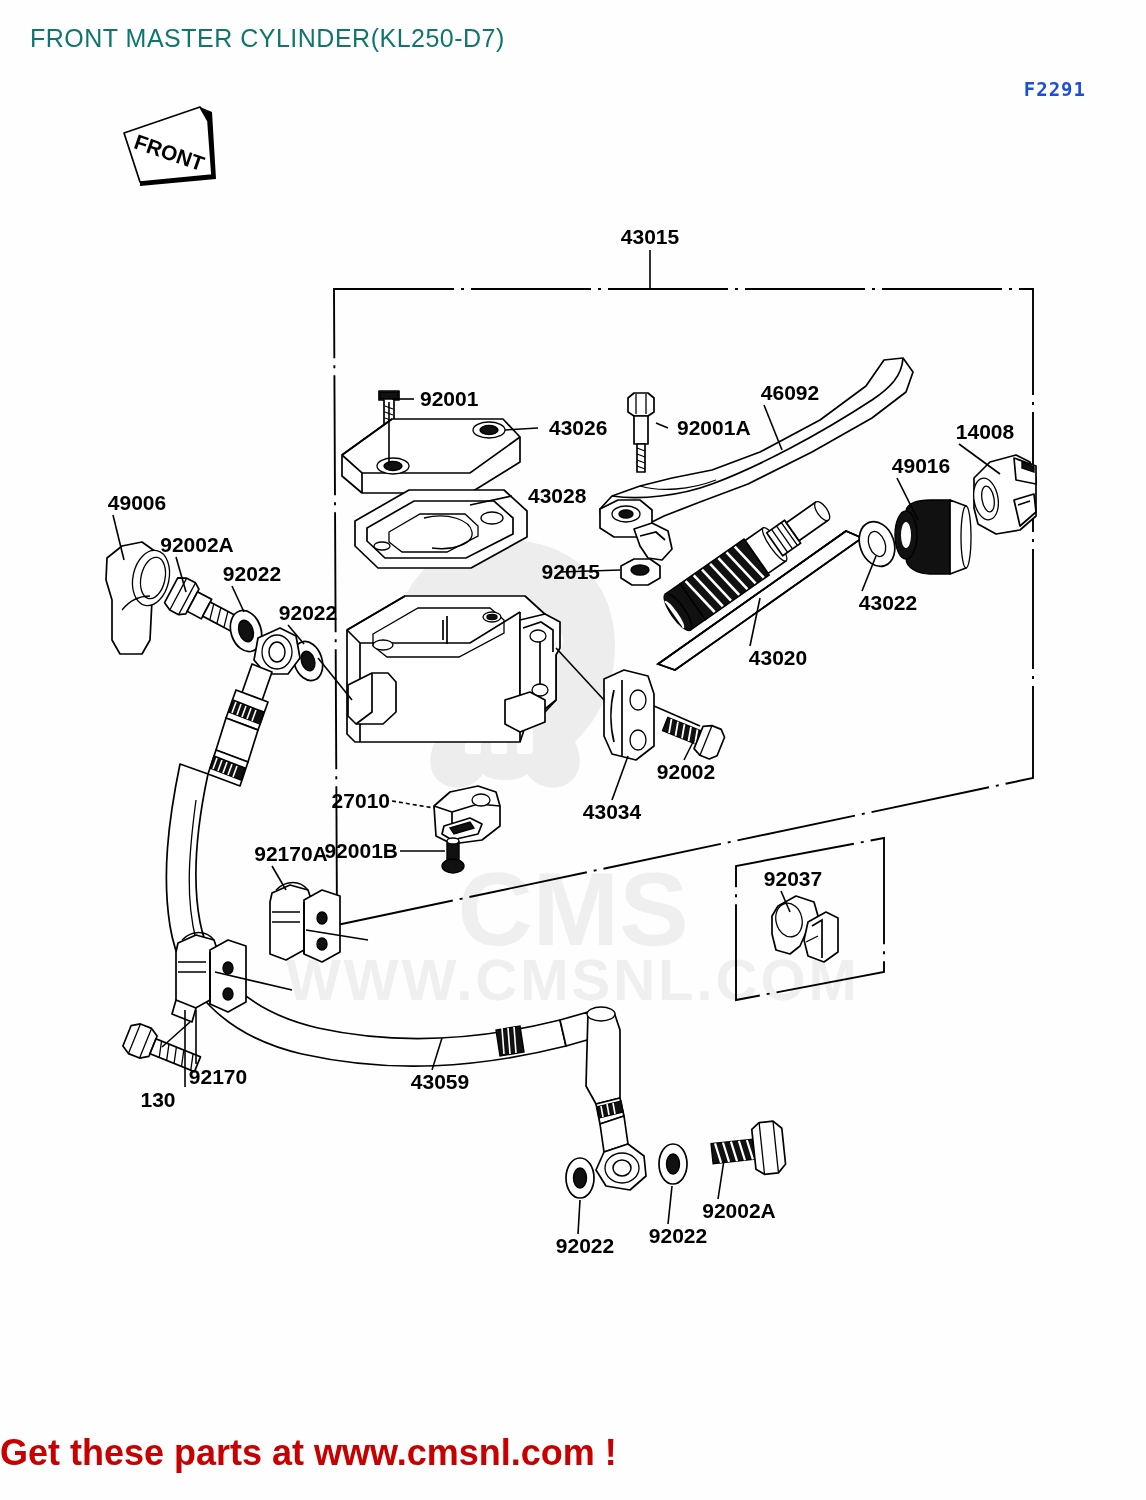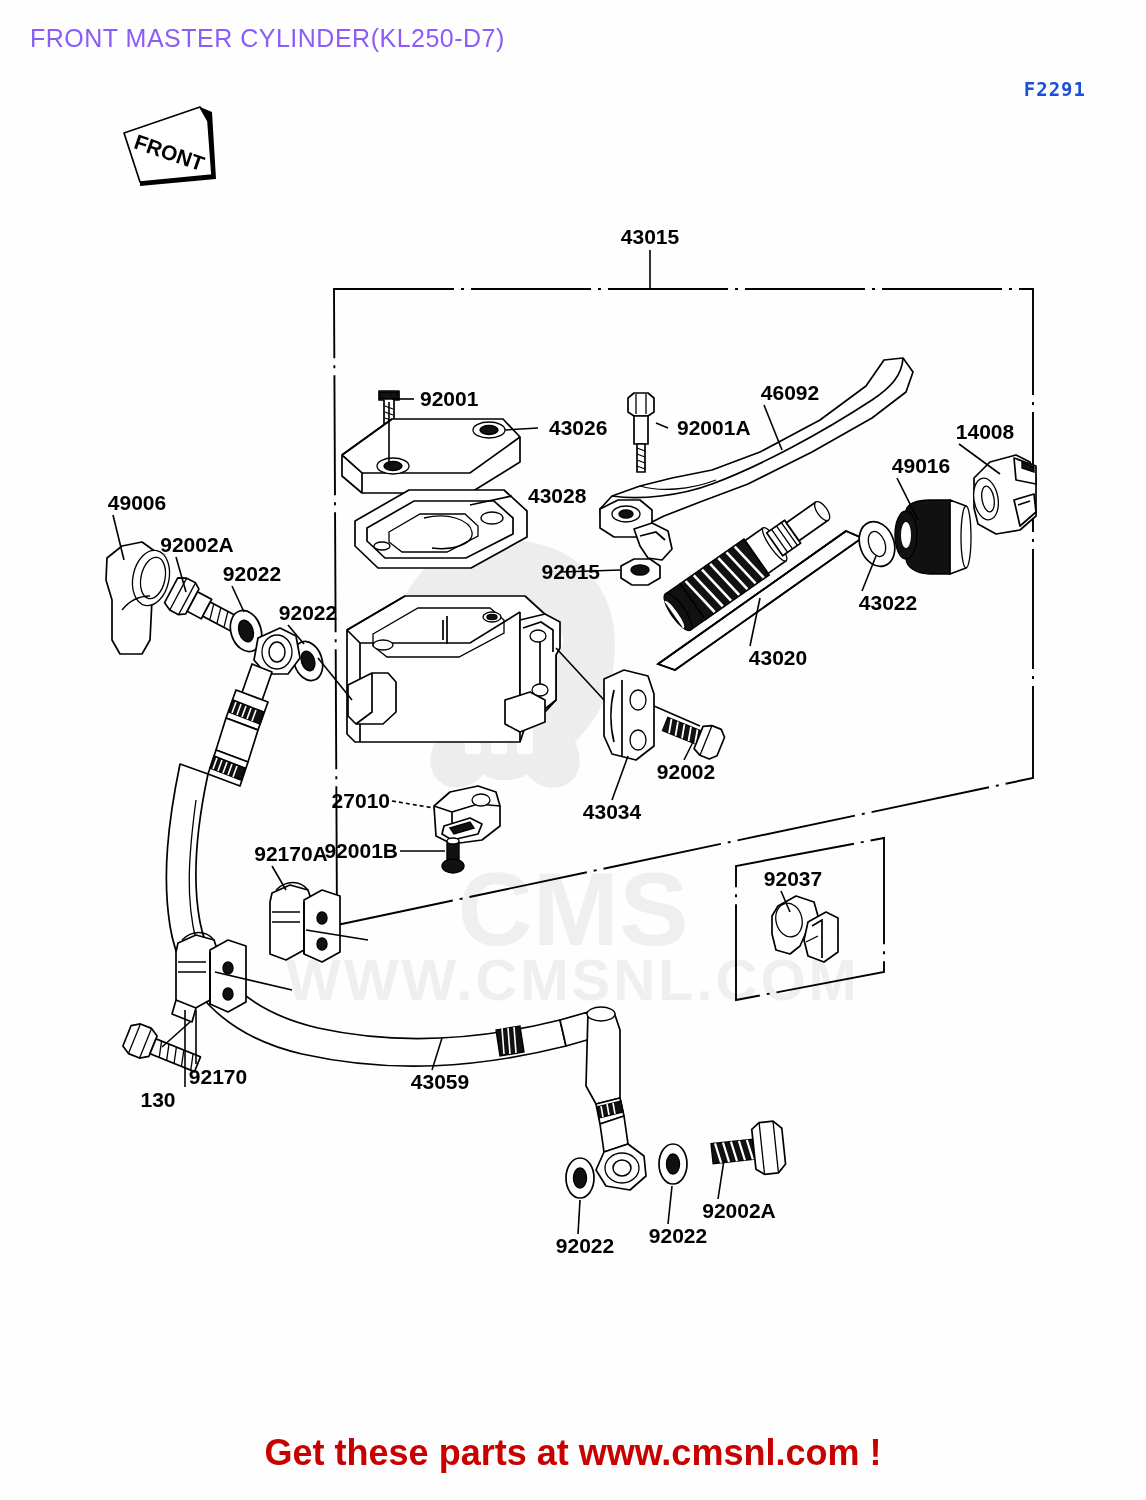--- a/index.html
+++ b/index.html
@@ -3,30 +3,30 @@
 <meta charset="utf-8">
 <style>
   html,body{margin:0;padding:0;background:#fff;}
   body{
     width:1146px;height:1500px;position:relative;overflow:hidden;
     font-family:"Liberation Sans", sans-serif;
     background:#fefefe;
   }
   #page-title{
     position:absolute;left:30px;top:24px;
-    font-size:25px;color:#8b5cf6;letter-spacing:.5px;
+    font-size:25px;color:#0f766e;letter-spacing:.5px;
     white-space:nowrap;
   }
   #fig-code{
     position:absolute;right:60px;top:78px;
     font-size:19px;font-weight:bold;color:#1d4ed8;
     font-family:"DejaVu Sans Mono", monospace;letter-spacing:1px;
   }
   #footer-cta{
-    position:absolute;left:0;right:0;top:1432px;text-align:center;
+    position:absolute;left:0;right:0;top:1432px;text-align:left;
     font-size:36px;color:#c80000;font-weight:bold;
     font-family:"Liberation Sans", sans-serif;
   }
   #diagram{position:absolute;left:0;top:0;width:1146px;height:1500px;}
   .lbl{
     font-family:"Liberation Sans", sans-serif;
     font-size:21px;font-weight:bold;fill:#000;
   }
   .lbl-mid{text-anchor:middle;}
   .lbl-end{text-anchor:end;}

